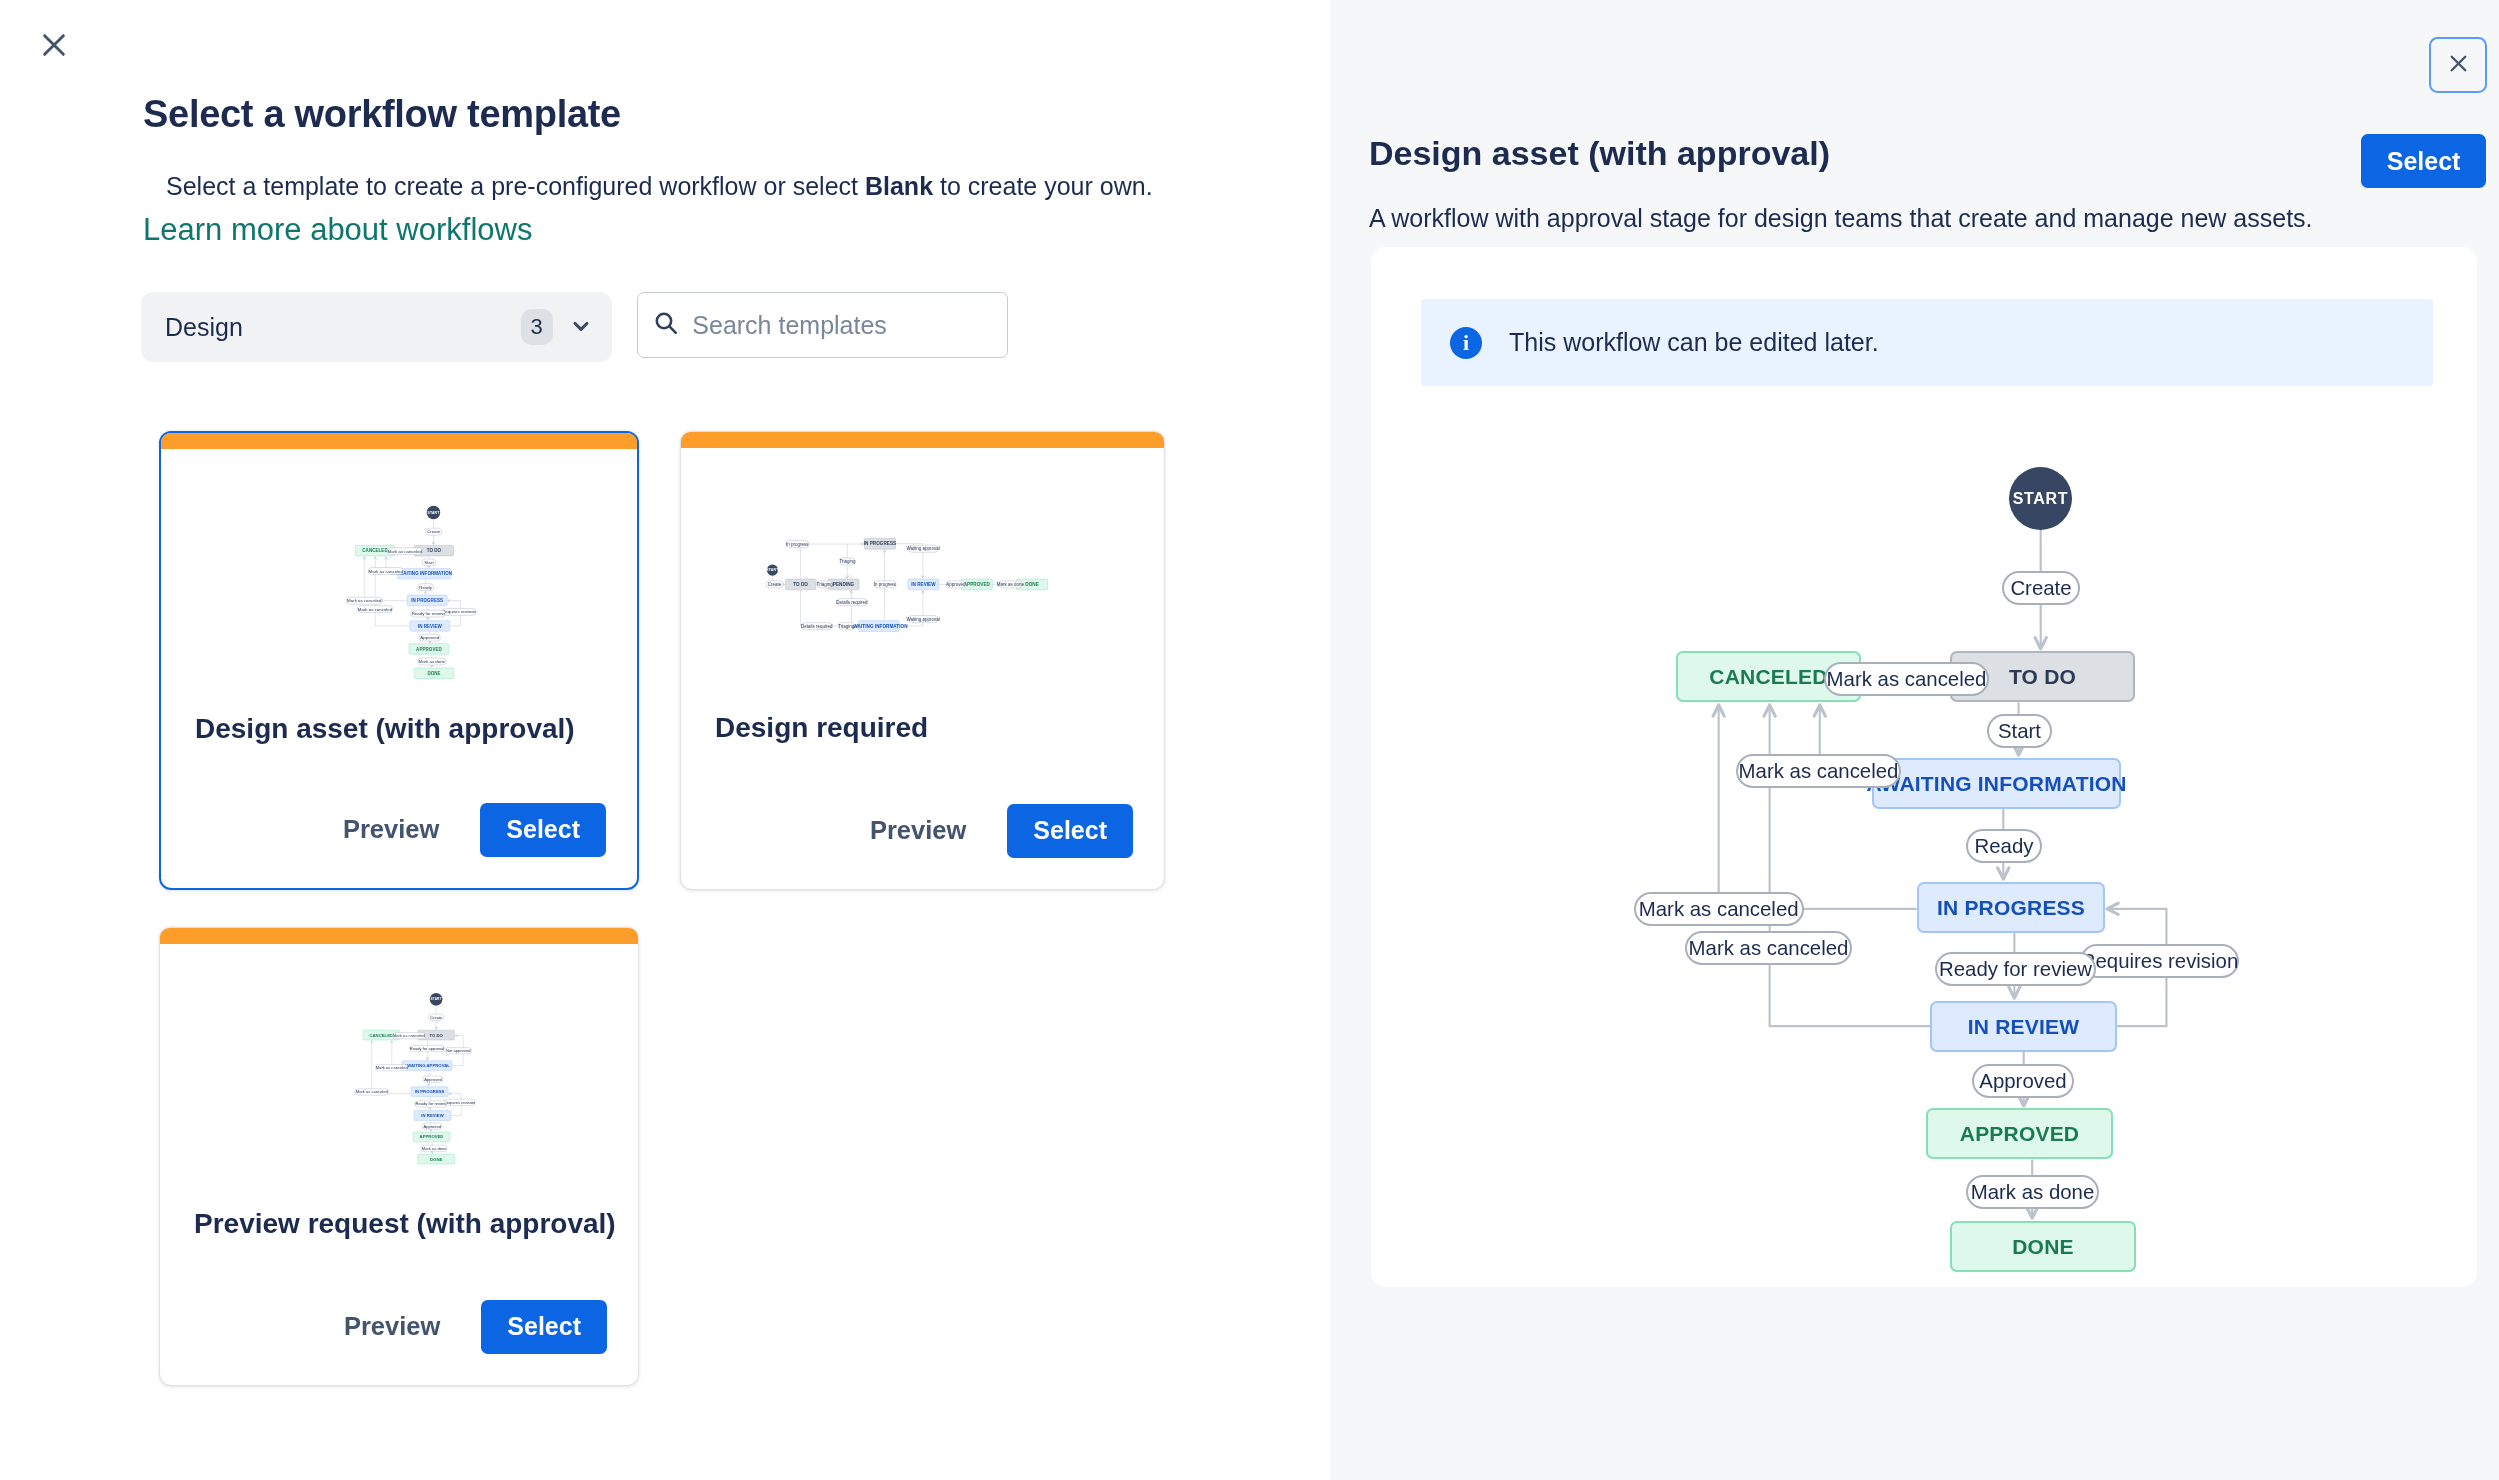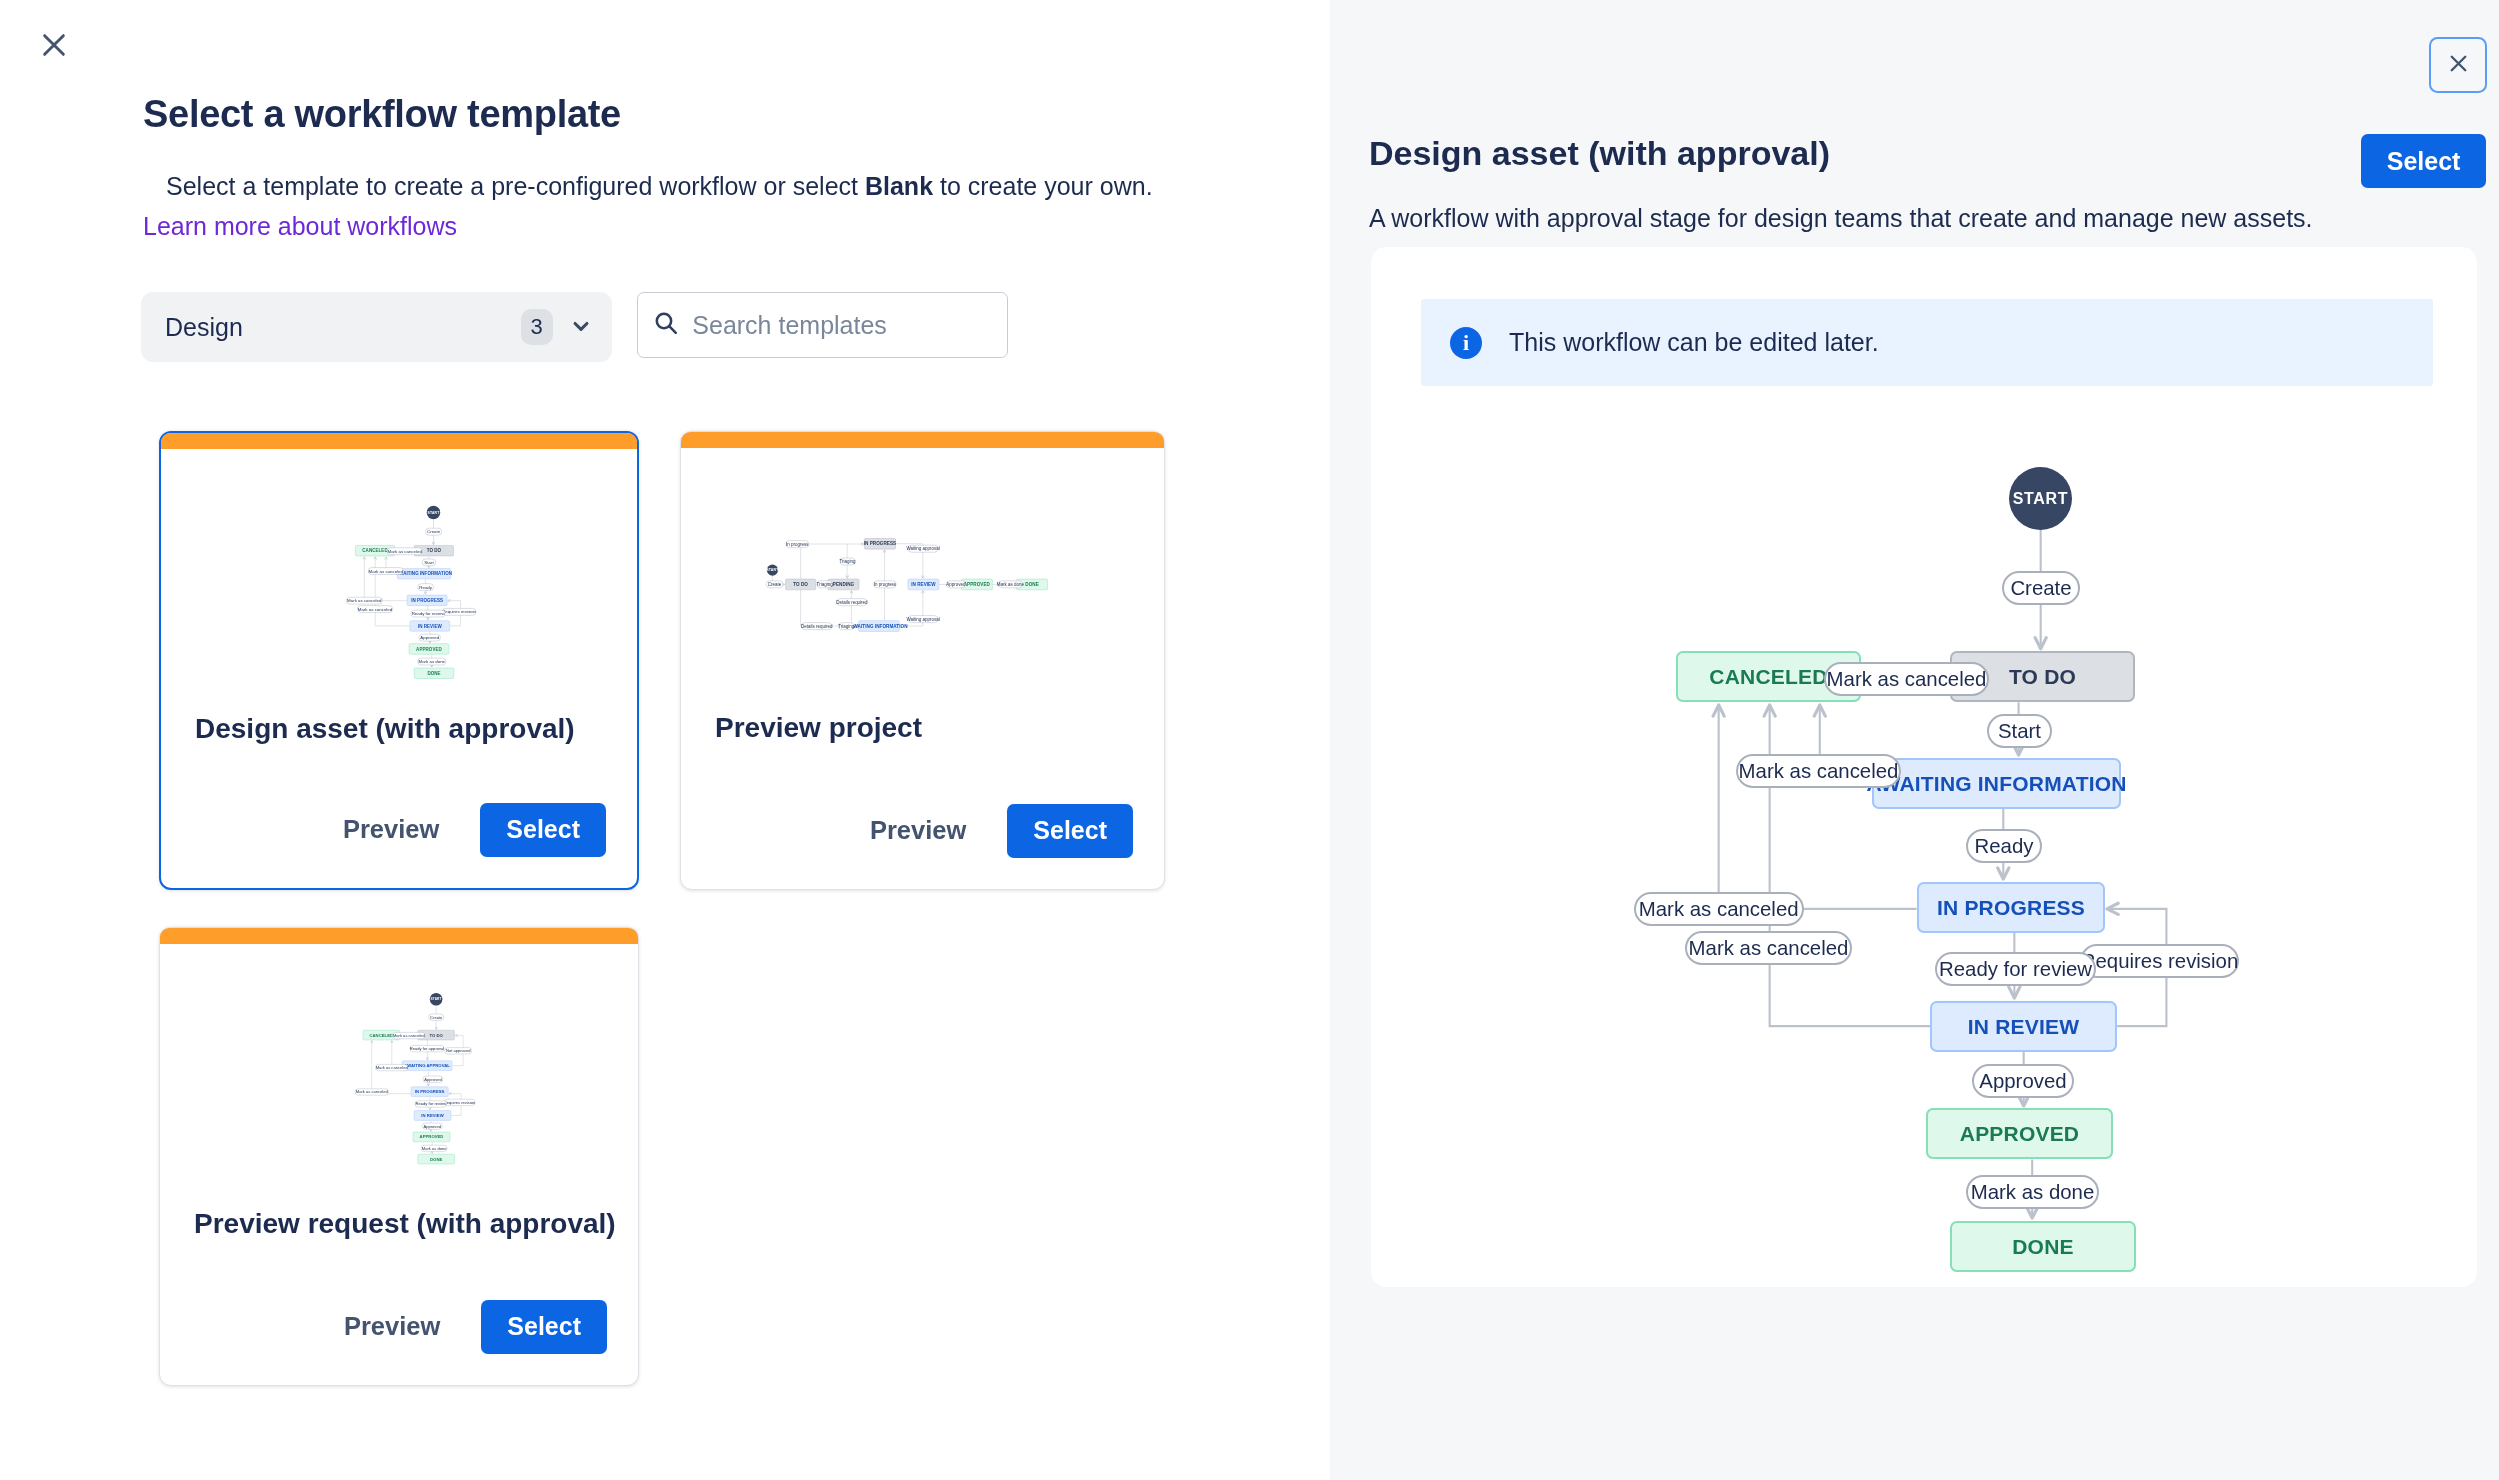--- a/index.html
+++ b/index.html
@@ -5,21 +5,21 @@
   * { box-sizing: border-box; margin: 0; padding: 0; }
   html,body { background:#fff; }
   body { font-family:"Liberation Sans", sans-serif; color:#1D2B50; }
   .page { position:relative; width:2500px; height:1480px; background:#fff; overflow:hidden; }
 
   
   .left-panel { position:absolute; left:0; top:0; width:1330px; height:1480px; background:#fff; }
   .close-left { position:absolute; left:32px; top:24px; width:44px; height:44px; border:none; background:transparent; cursor:pointer; display:flex; align-items:center; justify-content:center; }
   .page-title { position:absolute; left:143px; top:93px; font-size:38px; font-weight:700; letter-spacing:-0.3px; color:#1C2B4F; }
   .page-desc { position:absolute; left:143px; top:170px; width:1062px; font-size:25px; line-height:32px; color:#1C2B4F;margin-left:23px; }
-  .learn-link { position:absolute; left:143px; top:212px; font-size:25px; color:#6d28d9; text-decoration:none; cursor:pointer; }
+  .learn-link { position:absolute; left:143px; top:212px; font-size:31px; color:#0f766e; text-decoration:none; cursor:pointer; }
 
   .filter-btn { position:absolute; left:141px; top:292px; width:471px; height:70px; background:#F1F2F4; border:none; border-radius:12px; display:flex; align-items:center; padding:0 20.4px 0 24px; cursor:pointer; font-family:inherit; }
   .filter-label { font-size:25px; color:#1D2B50; }
   .filter-badge { margin-left:auto; min-width:32px; height:36px; padding:0 8.5px; background:#DDE0E5; border-radius:10.2px; display:flex; align-items:center; justify-content:center; font-size:22px; color:#1D2B50; }
   .chev { margin-left:17px; }
 
   .search-box { position:absolute; left:637px; top:292px; width:371px; height:66px; background:#fff; border:1.7px solid #C6CBD4; border-radius:6.8px; display:flex; align-items:center; padding:0 15.3px; }
   .search-box input { flex:1; border:none; outline:none; font-family:inherit; font-size:25px; color:#1D2B50; margin-left:12px; background:transparent; }
   .search-box input::placeholder { color:#7A8699; }
 
@@ -185,21 +185,21 @@
             <div class="dg-node k-pill" style="left: 654px; top: 68px; width: 138px; height: 34px;">Waiting approval</div>
             <div class="dg-node k-pill" style="left: 497px; top: 230px; width: 105px; height: 34px;">In progress</div>
             <div class="dg-node k-pill" style="left: 828px; top: 230px; width: 88px; height: 34px;">Approved</div>
             <div class="dg-node k-pill" style="left: 1065px; top: 230px; width: 110px; height: 34px;">Mark as done</div>
             <div class="dg-node k-pill" style="left: 330px; top: 311px; width: 139px; height: 34px;">Details required</div>
             <div class="dg-node k-pill" style="left: 170px; top: 420px; width: 139px; height: 34px;">Details required</div>
             <div class="dg-node k-pill" style="left: 338px; top: 420px; width: 71px; height: 34px;">Triaging</div>
             <div class="dg-node k-pill" style="left: 654px; top: 388px; width: 138px; height: 34px;">Waiting approval</div>
           </div>
         </div>
-      <h3 class="card-title">Preview project</h3>
+      <h3 class="card-title">Design required</h3>
       <div class="card-actions">
         <button class="preview-link">Preview</button>
         <button class="select-btn">Select</button>
       </div>
     </article>
 
     <article class="card" style="left:159px; top:927px; width:480px; height:459px;">
       <div class="card-accent"></div>
       <div class="mini" style="left: 191px; top: 62px; width: 127px; height: 178px;">
           <div class="dg" style="width: 633px; height: 888px; transform: scale(0.2);">

